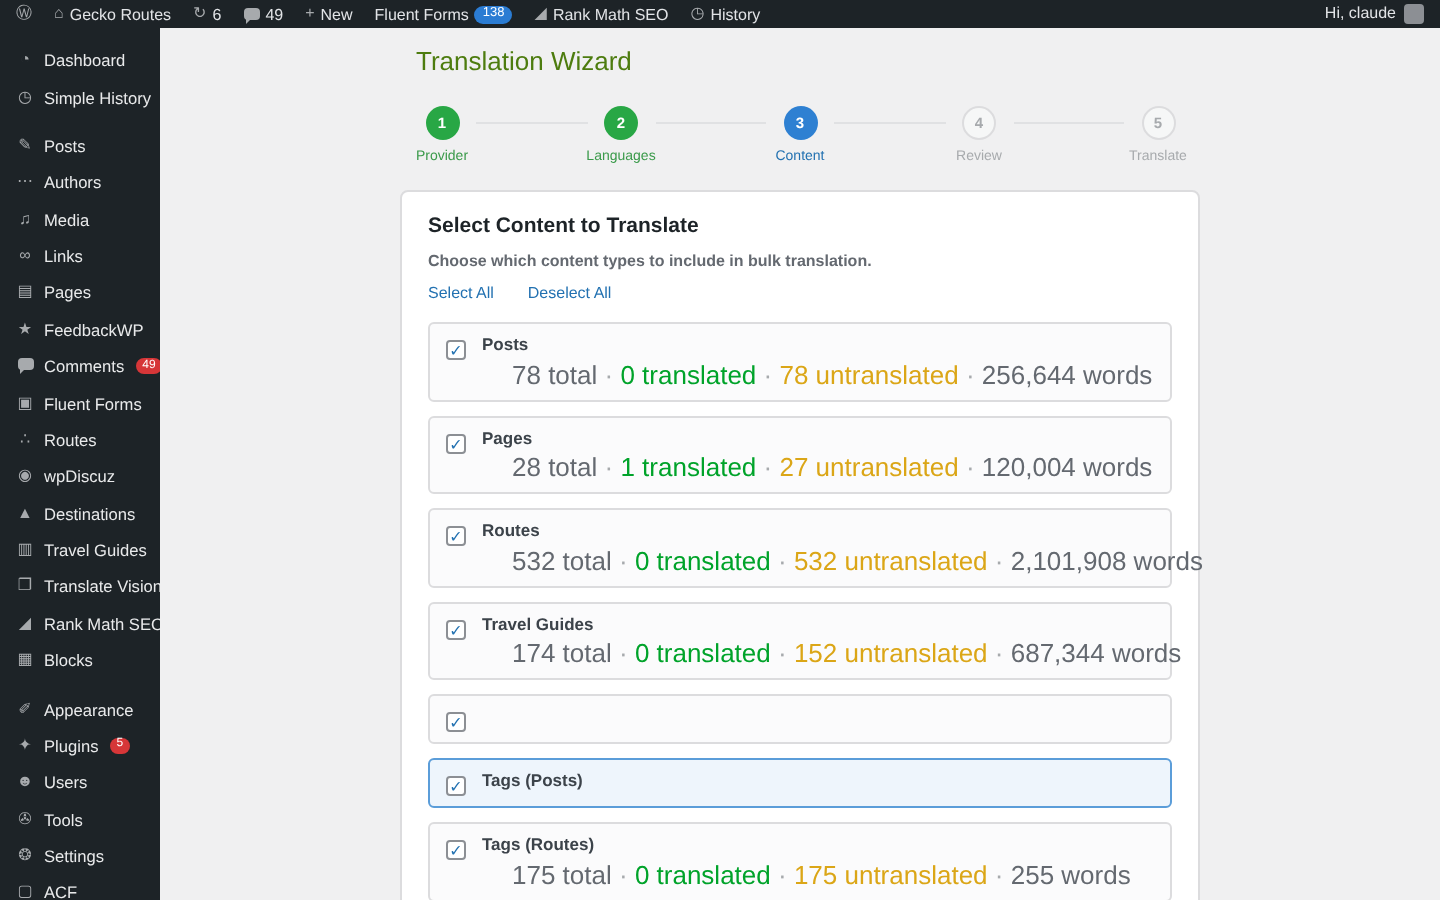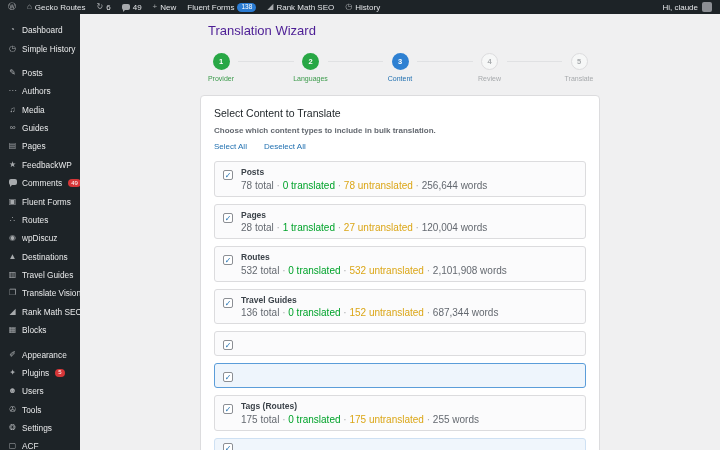--- a/index.html
+++ b/index.html
@@ -10,65 +10,65 @@
   html,body{width:720px;height:450px;overflow:hidden;}
   body{font-family:"Liberation Sans","DejaVu Sans",sans-serif;background:var(--page-bg);position:relative;}
 
   
   #adminbar{position:absolute;top:0;left:0;width:720px;height:14px;background:var(--bar-bg);
     display:flex;align-items:center;padding:0 8px;gap:11px;z-index:5;}
   .ab-item{display:flex;align-items:center;gap:3px;color:#e2e4e7;font-size:8px;white-space:nowrap;cursor:pointer;}
   .ab-icon{color:#a7aaad;font-size:8px;line-height:8px;}
   .ab-badge{background:#2b7cd3;color:#fff;border-radius:6px;font-size:6.5px;padding:0.5px 4px;line-height:8px;}
   .ab-badge:empty,.ab-label:empty,.ab-icon:empty{display:none;}
-  .ab-right{margin-left:auto;display:flex;align-items:center;gap:4px;color:#e2e4e7;font-size:8px;}
+  .ab-right{margin-left:auto;display:flex;gap:4px;color:#e2e4e7;font-size:8px;}
   .avatar{width:10px;height:10px;background:#8c8f94;border-radius:2px;display:inline-block;}
   .bubble{width:8px;height:6px;background:#a7aaad;border-radius:2px;position:relative;display:inline-block;}
   .bubble::after{content:"";position:absolute;left:1px;bottom:-2px;border:2px solid transparent;border-top-color:#a7aaad;border-left-color:#a7aaad;}
 
   
   #sidebar{position:absolute;top:14px;left:0;bottom:0;width:80px;background:var(--bar-bg);padding-top:7px;overflow:hidden;}
   .sb-item{display:flex;align-items:center;gap:5px;padding:4.2px 8px;color:#e9eaeb;font-size:8.3px;cursor:pointer;white-space:nowrap;}
   .sb-item.sep-before{margin-top:6px;}
   .sb-icon{width:9px;color:#a7aaad;font-size:8px;line-height:8px;flex:none;text-align:center;}
   .sb-badge{background:var(--red);color:#fff;border-radius:6px;font-size:6px;padding:0.5px 3px;line-height:7px;margin-left:1px;}
   .sb-badge:empty{display:none;}
 
   
   #main{position:absolute;top:14px;left:80px;right:0;bottom:0;background:var(--page-bg);overflow:hidden;}
   .wizard{width:400px;margin:0 auto;}
-  #page-title{font-size:13px;font-weight:500;color:#4c1d95;margin-top:9px;padding-left:8px;}
+  #page-title{font-size:13px;font-weight:500;color:#4d7c0f;margin-top:9px;padding-left:8px;}
 
   
   .stepper{display:flex;align-items:flex-start;margin-top:15px;padding:0 4px;}
   .step{display:flex;flex-direction:column;align-items:center;width:34px;flex:none;}
   .step-circle{width:17px;height:17px;border-radius:50%;font-size:7.5px;display:flex;align-items:center;justify-content:center;font-weight:bold;}
   .step.complete .step-circle{background:var(--step-green);color:#fff;}
   .step.active .step-circle{background:#2e80d2;color:#fff;}
   .step.upcoming .step-circle{background:#f6f7f7;border:1px solid #dcdcde;color:#a7aaad;}
   .step-label{margin-top:5px;font-size:7px;}
   .step.complete .step-label{color:#3a9a4a;}
   .step.active .step-label{color:var(--accent);}
   .step.upcoming .step-label{color:#a7aaad;}
   .connector{flex:1;height:1px;background:#e0e1e3;margin-top:8px;}
 
   
   .card{background:#fff;border:1px solid #dcdcde;border-radius:4px;margin-top:13px;padding:11px 13px 10px;}
-  .card-title{font-size:10.5px;font-weight:normal;color:#1d2327;}
+  .card-title{font-size:10.5px;font-weight:bold;color:#1d2327;}
   .card-subtitle{font-size:8px;color:#646970;margin-top:7px;font-weight:bold;}
   .links-row{display:flex;gap:17px;margin:7px 0 10px;}
   .link{font-size:8px;color:var(--accent);cursor:pointer;}
 
   .row{display:flex;gap:8px;align-items:flex-start;border:1px solid #dcdcde;border-radius:3px;
     background:#fbfbfc;padding:5px 8px;margin-bottom:7px;cursor:pointer;}
   .row.highlighted{background:#eef5fc;border-color:#5b9dd9;}
   .checkbox{flex:none;width:10px;height:10px;background:#fff;border:1px solid #8c8f94;border-radius:2px;
     color:var(--accent);font-size:8px;line-height:9px;text-align:center;margin-top:3px;cursor:pointer;}
   .row-name{font-size:8.5px;font-weight:bold;color:#3c434a;}
-  .row-stats{font-size:10px;color:#646970;margin-top:2.5px;white-space:nowrap;}
+  .row-stats{font-size:13px;color:#646970;margin-top:2.5px;white-space:nowrap;margin-left:15px;}
   .st-translated{color:var(--green);}
   .st-untranslated{color:var(--amber);}
   .st-sep{color:#a7aaad;}
 
   .slug-row{display:flex;gap:8px;align-items:center;background:#f0f6fc;border:1px solid #cfe1f3;
     border-radius:3px;padding:4px 8px;margin-top:4px;cursor:pointer;}
   .slug-row .checkbox{margin-top:0;}
 </style>
 </head>
 <body>
@@ -142,21 +142,21 @@
     <span class="sb-label">Authors</span>
 
   </div>
     <div class="sb-item">
     <span class="sb-icon">♫</span>
     <span class="sb-label">Media</span>
 
   </div>
     <div class="sb-item">
     <span class="sb-icon">∞</span>
-    <span class="sb-label">Guides</span>
+    <span class="sb-label">Links</span>
 
   </div>
     <div class="sb-item">
     <span class="sb-icon">▤</span>
     <span class="sb-label">Pages</span>
 
   </div>
     <div class="sb-item">
     <span class="sb-icon">★</span>
     <span class="sb-label">FeedbackWP</span>
@@ -304,30 +304,31 @@
       <div class="row-stats">
         <span class="st-total">532 total</span><span class="st-sep"> · </span><span class="st-translated">0 translated</span><span class="st-sep"> · </span><span class="st-untranslated">532 untranslated</span><span class="st-sep"> · </span><span class="st-words">2,101,908 words</span>
       </div>
     </div>
   </div>
           <div class="row">
     <span class="checkbox">✓</span>
     <div class="row-body">
       <div class="row-name">Travel Guides</div>
       <div class="row-stats">
-        <span class="st-total">136 total</span><span class="st-sep"> · </span><span class="st-translated">0 translated</span><span class="st-sep"> · </span><span class="st-untranslated">152 untranslated</span><span class="st-sep"> · </span><span class="st-words">687,344 words</span>
+        <span class="st-total">174 total</span><span class="st-sep"> · </span><span class="st-translated">0 translated</span><span class="st-sep"> · </span><span class="st-untranslated">152 untranslated</span><span class="st-sep"> · </span><span class="st-words">687,344 words</span>
       </div>
     </div>
   </div>
           <div class="row">
     <span class="checkbox">✓</span>
   </div>
           <div class="row highlighted">
     <span class="checkbox">✓</span>
     <div class="row-body">
+      <div class="row-name">Tags (Posts)</div>
     </div>
   </div>
           <div class="row">
     <span class="checkbox">✓</span>
     <div class="row-body">
       <div class="row-name">Tags (Routes)</div>
       <div class="row-stats">
         <span class="st-total">175 total</span><span class="st-sep"> · </span><span class="st-translated">0 translated</span><span class="st-sep"> · </span><span class="st-untranslated">175 untranslated</span><span class="st-sep"> · </span><span class="st-words">255 words</span>
       </div>
     </div>

